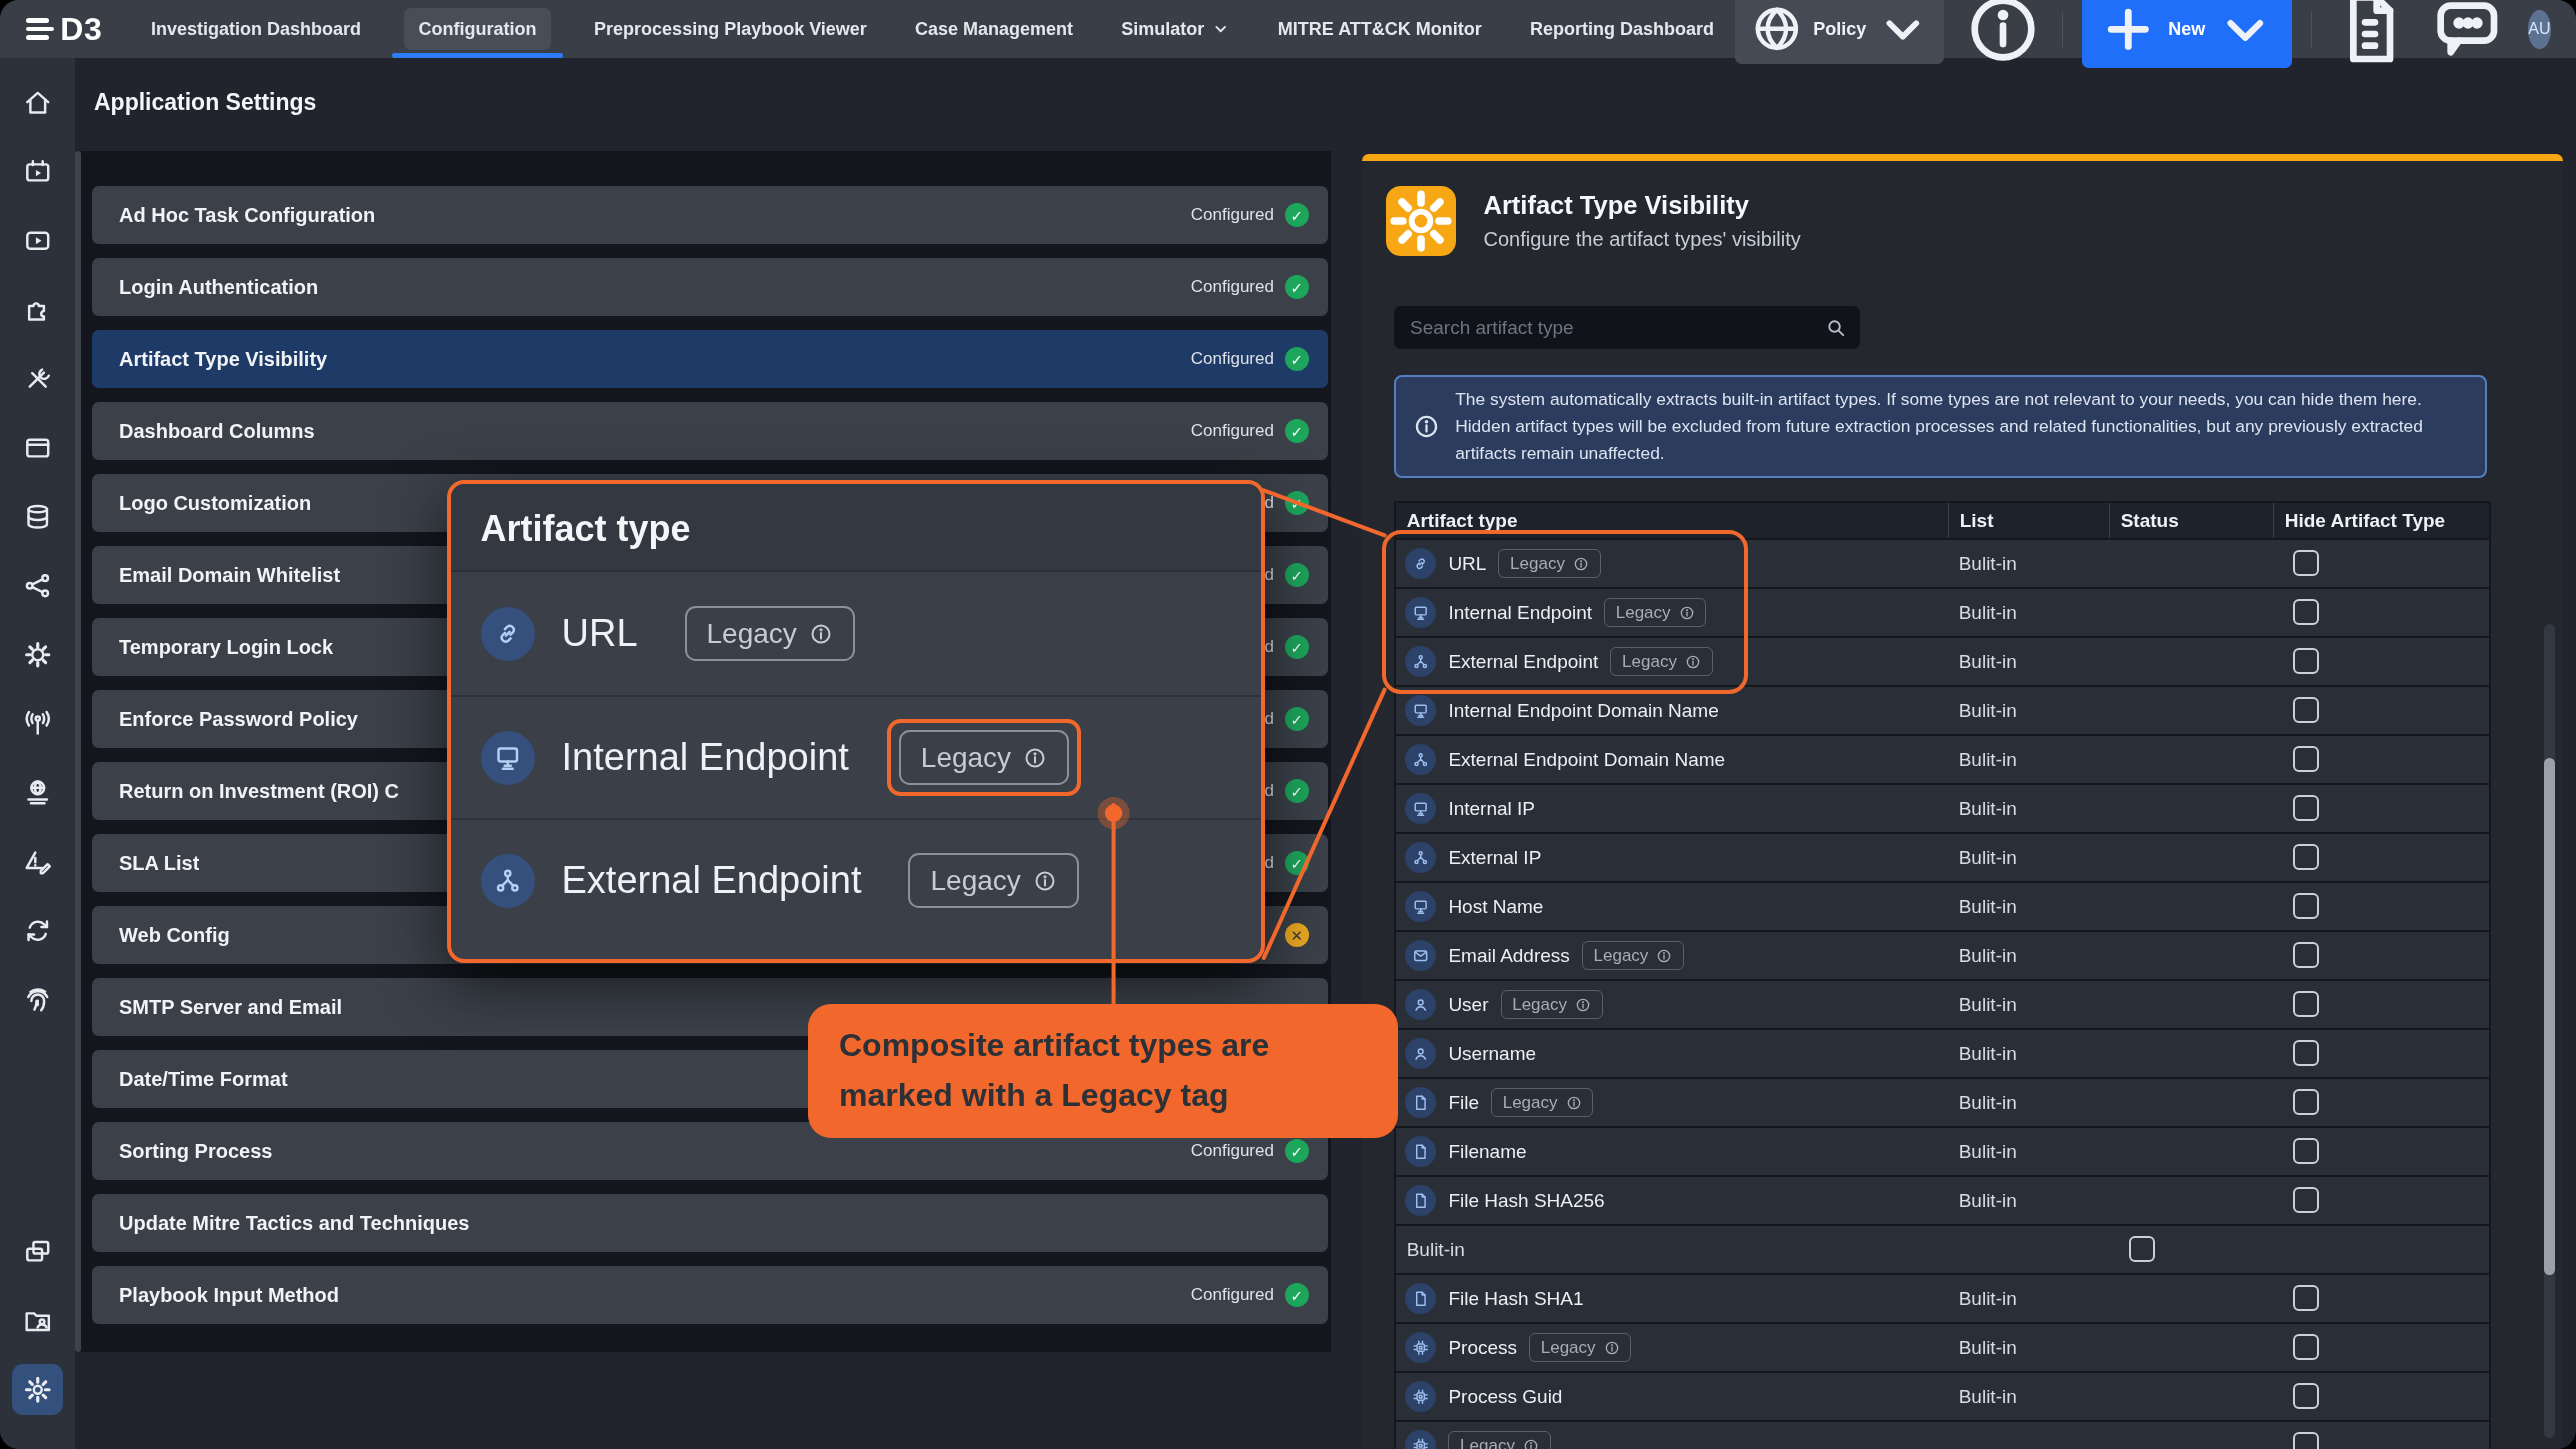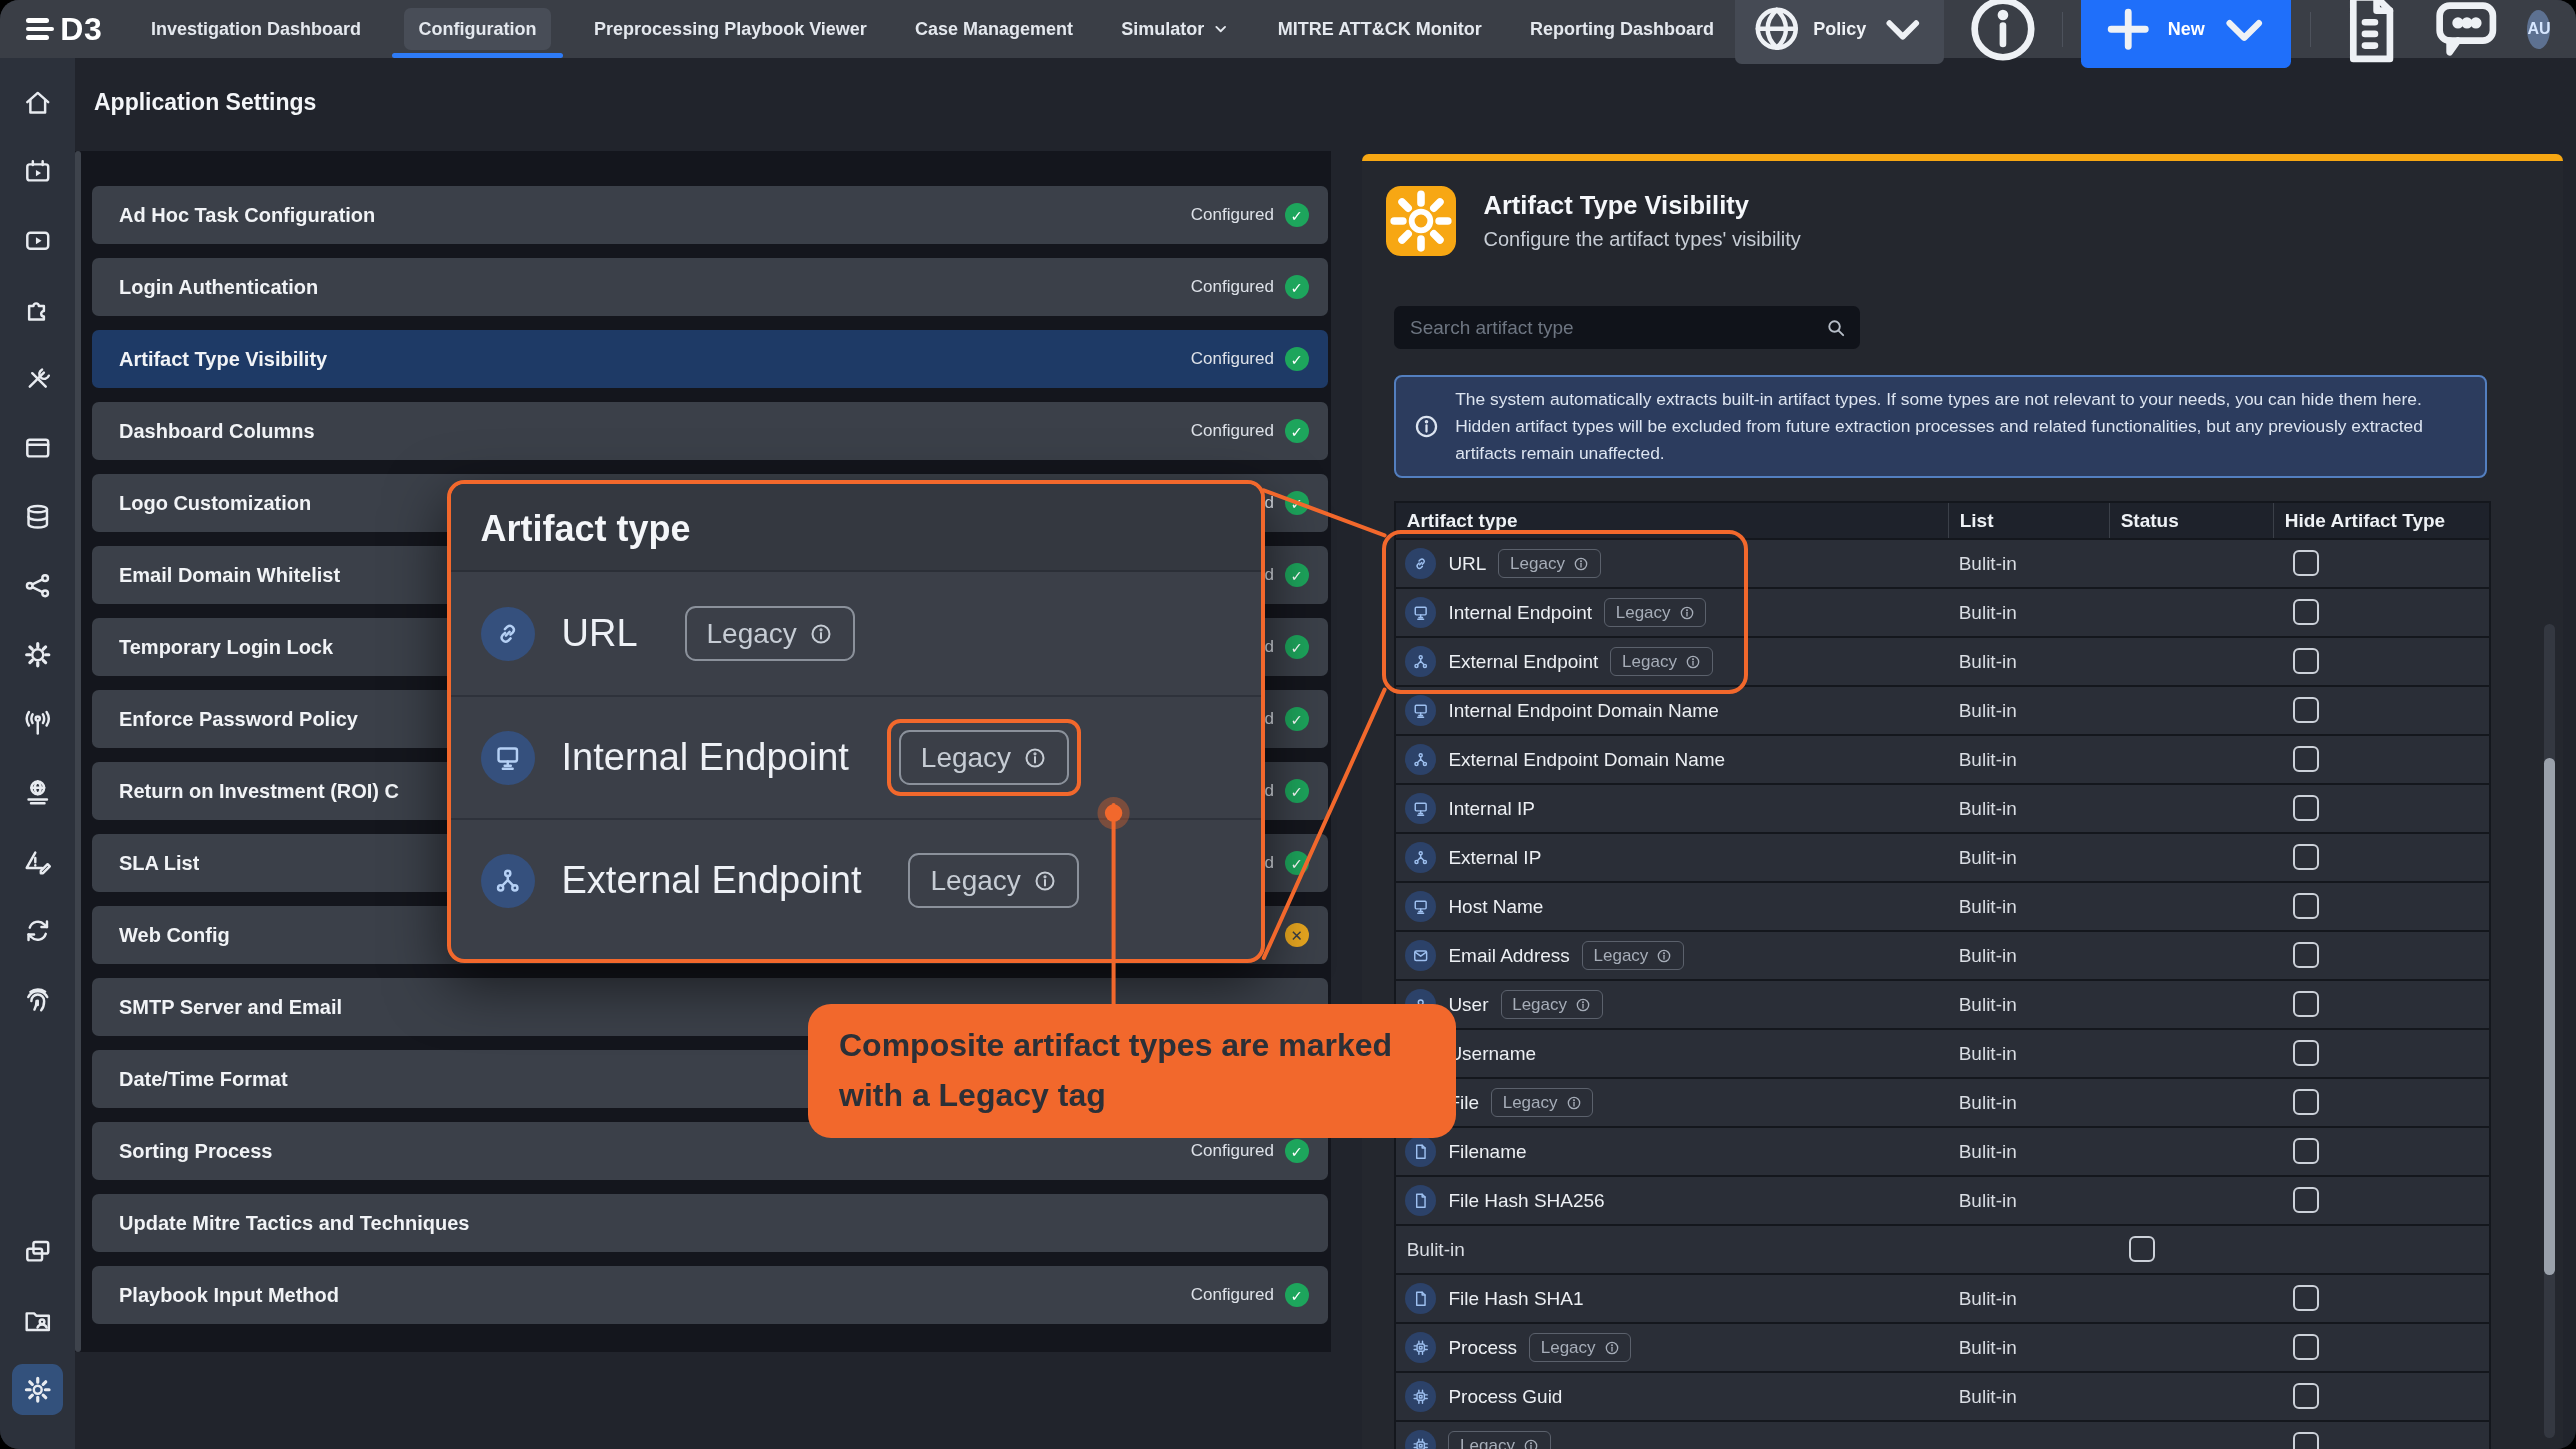--- a/index.html
+++ b/index.html
@@ -23,21 +23,21 @@
   .tab.active::after{content:"";position:absolute;left:4px;right:4px;bottom:0;height:4.7px;background:#2e7bf6;border-radius:2.7px;}
   .tab svg{width:17.4px;height:17.4px;}
   .top-right{margin-left:auto;display:flex;align-items:center;gap:19px;margin-right:25.5px;}
   .master-pill{display:flex;align-items:center;gap:9.4px;background:#454a54;border-radius:6.7px;padding:8px 14.8px;color:#eef1f5;font-size:18px;font-weight:600;}
   .master-pill svg{width:20px;height:20px;}
   .icon-btn{display:flex;align-items:center;justify-content:center;color:#eef1f5;}
   .icon-btn svg{width:23px;height:23px;}
   .v-div{width:1.3px;height:35px;background:#4d525c;}
   .new-btn{display:flex;align-items:center;gap:10.7px;background:#1f6ffa;border-radius:6.7px;padding:9.4px 17.4px;color:#fff;font-size:18px;font-weight:700;}
   .new-btn svg{width:16px;height:16px;}
-  .avatar{width:39px;height:39px;border-radius:50%;background:#5d7191;color:#d7e7ff;font-size:16px;font-weight:700;display:flex;align-items:center;justify-content:center;}
+  .avatar{width:39px;height:39px;border-radius:50%;background:#5d7191;color:#d7e7ff;font-size:16px;font-weight:400;display:flex;align-items:center;justify-content:center;}
 
   
   .sidebar{position:absolute;left:0;top:58px;width:75px;bottom:0;background:#2c313b;z-index:15;display:flex;flex-direction:column;align-items:center;}
   .side-top{display:flex;flex-direction:column;align-items:center;padding-top:19px;}
   .side-bottom{margin-top:auto;display:flex;flex-direction:column;align-items:center;padding-bottom:16px;}
   .side-item{width:51px;height:51px;margin-bottom:18px;display:flex;align-items:center;justify-content:center;color:#e8ebf0;border-radius:10.7px;}
   .side-item svg{width:29.5px;height:29.5px;}
   .side-item.active{background:#33517c;}
 
   
@@ -96,21 +96,21 @@
   .o-row + .o-row{border-top:2px solid #2e323b;}
   .o-ico{width:54px;height:54px;border-radius:50%;background:#35507d;color:#b5d0f5;display:flex;align-items:center;justify-content:center;flex:0 0 54px;}
   .o-ico svg{width:29.5px;height:29.5px;}
   .o-label{font-size:38px;color:#eef1f6;margin-left:27px;white-space:nowrap;}
   .chip-wrap{margin-left:47px;display:inline-flex;}
   .chip.big{border-width:2px;border-color:#8b919b;border-radius:10.7px;padding:9.4px 20px;font-size:28px;color:#c6ccd4;gap:12px;}
   .chip.big svg{width:24px;height:24px;}
   .chip-wrap.hl{margin-left:38px;border:4px solid #f2682c;border-radius:13.4px;padding:6.7px 8px;}
   .table-highlight{position:absolute;left:1382px;top:530px;width:366px;height:164px;border:4px solid #f2682c;border-radius:19px;z-index:44;}
   .lens{position:absolute;left:0;top:0;z-index:45;pointer-events:none;}
-  .annotation{position:absolute;left:808px;top:1004px;width:648px;background:#f2682c;border-radius:23px;padding:17.4px 31px;z-index:50;font-size:32px;font-weight:700;color:#2c3037;line-height:1.55;}
+  .annotation{position:absolute;left:808px;top:1004px;width:590px;background:#f2682c;border-radius:23px;padding:17.4px 31px;z-index:50;font-size:32px;font-weight:700;color:#2c3037;line-height:1.55;}
 </style>
 </head>
 <body>
 
 <div class="window">
 
   <header class="topbar">
     <div class="logo">
       <span class="logo-bars">
           <i></i>

